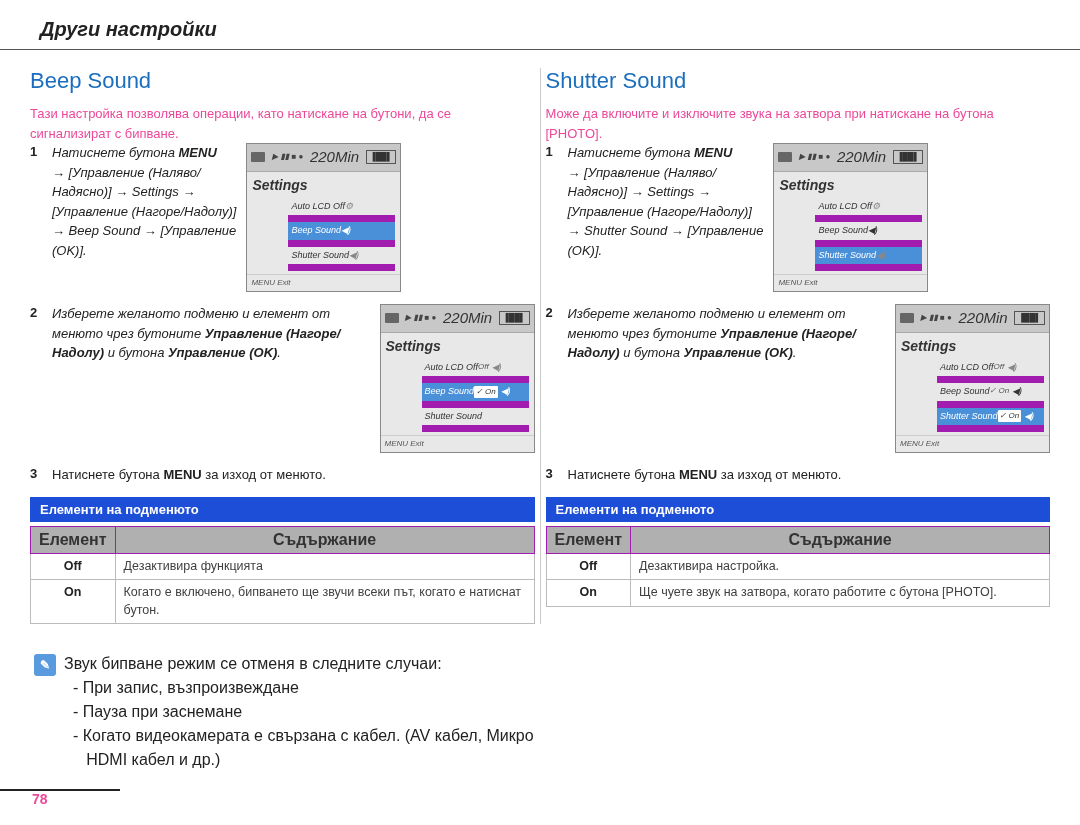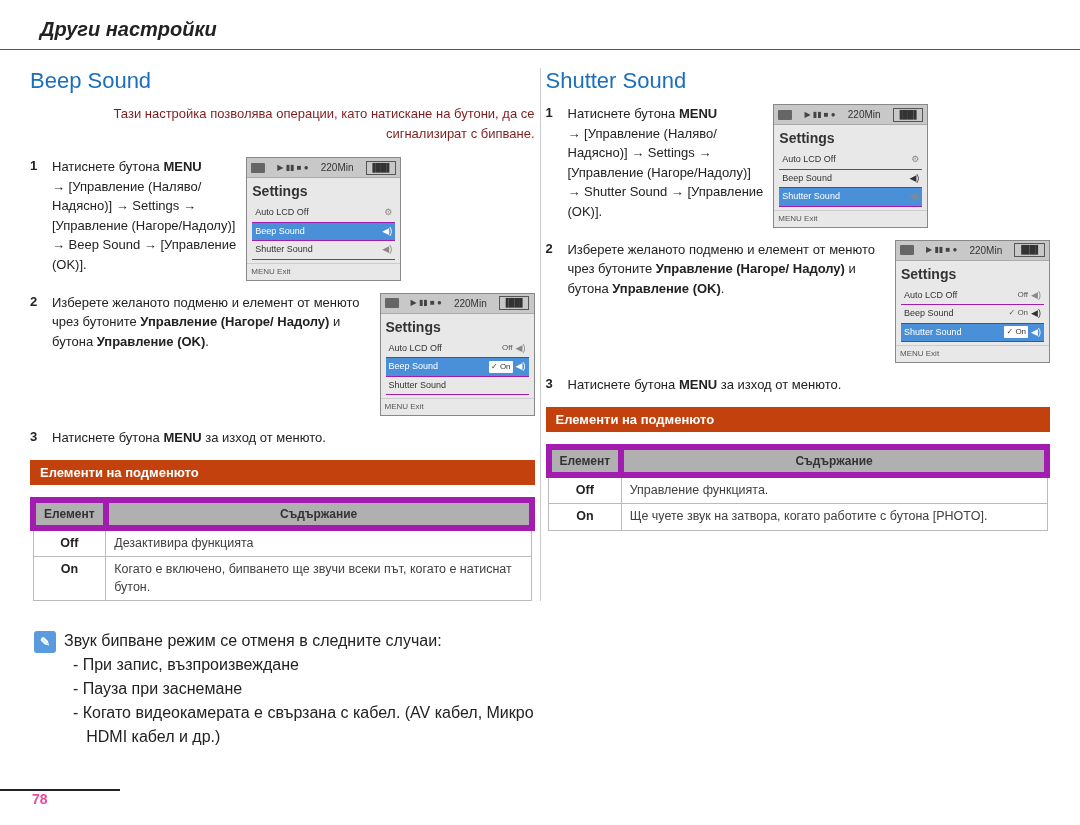--- a/index.html
+++ b/index.html
@@ -41,24 +41,22 @@
     .section-title {
       font-size: 22px;
       color: #1a6ebd;
       font-weight: normal;
       margin-bottom: 10px;
     }
 
     
     .intro-text {
       font-size: 13px;
-      color: #7f1d1d;
-      margin-bottom: 14px;
+      color: #ec4899;
       line-height: 1.5;
-      text-align: right;
     }
 
     
     .steps {
       margin-bottom: 12px;
     }
     .step {
       display: flex;
       gap: 8px;
       margin-bottom: 12px;
@@ -77,20 +75,21 @@
       line-height: 1.5;
       color: #222;
     }
     .step-content b {
       font-weight: bold;
     }
     .step-row {
       display: flex;
       align-items: flex-start;
       gap: 10px;
+      font-style: italic;
     }
 
     
     .camera-screen {
       border: 1.5px solid #888;
       background: #e8e8e8;
       width: 155px;
       min-height: 95px;
       font-size: 10px;
       flex-shrink: 0;
@@ -105,21 +104,21 @@
       border-bottom: 1px solid #aaa;
     }
     .cam-top-bar .cam-icon {
       width: 14px;
       height: 10px;
       background: #666;
       display: inline-block;
       border-radius: 1px;
     }
     .cam-top-bar .cam-time {
-      font-size: 10px;
+      font-size: 15px;
       color: #333;
     }
     .cam-top-bar .cam-batt {
       font-size: 8px;
       color: #333;
       border: 1px solid #555;
       padding: 0 3px;
     }
     .cam-top-bar .cam-controls {
       display: flex;
@@ -132,25 +131,26 @@
     }
     .cam-menu-title {
       font-size: 14px;
       font-weight: bold;
       color: #333;
       margin-bottom: 2px;
     }
     .cam-menu-item {
       display: flex;
       align-items: center;
-      justify-content: space-between;
+      justify-content: flex-start;
       padding: 2px 3px;
       font-size: 9px;
       color: #333;
-      border-bottom: 1px solid #a21caf;
+      border-bottom: 7px solid #a21caf;
+      margin-left: 36px;
     }
     .cam-menu-item.highlighted {
       background: #4a90d9;
       color: #fff;
     }
     .cam-icon-small {
       font-size: 9px;
       color: #888;
     }
     .cam-footer {
@@ -160,40 +160,40 @@
       font-size: 8px;
       color: #555;
       border-top: 1px solid #ccc;
     }
 
     
     .submenu-section {
       margin-top: 10px;
     }
     .submenu-header {
-      background: #c2410c;
+      background: #1d4ed8;
       color: #fff;
       font-size: 13px;
       font-weight: bold;
       padding: 5px 10px;
-      margin-bottom: 12px;
+      margin-bottom: 4px;
     }
     .submenu-table {
       width: 100%;
       border-collapse: collapse;
       font-size: 12.5px;
     }
     .submenu-table thead tr th {
       background: #b0b0b0;
       color: #333;
       text-align: center;
       padding: 4px 8px;
       font-weight: bold;
-      border: 6px solid #a21caf;
-      font-size: 12px;
+      border: 1px solid #a21caf;
+      font-size: 16px;
     }
     .submenu-table tbody tr td {
       border: 1px solid #bbb;
       padding: 4px 8px;
       vertical-align: top;
       color: #404040;
       line-height: 1.4;
     }
     .submenu-table tbody tr td:first-child {
       font-weight: bold;
@@ -383,20 +383,21 @@
           </tr>
         </tbody>
       </table>
     </div>
   </div>
 
   <div class="col-divider"></div>
 
   <div class="column">
     <div class="section-title">Shutter Sound</div>
+    <div class="intro-text">Може да включите и изключите звука на затвора при натискане на бутона [PHOTO].</div>
 
     <div class="steps">
 
       <div class="step">
         <div class="step-number">1</div>
         <div class="step-content">
           <div class="step-row">
             <div>
               Натиснете бутона <b>MENU</b><br>
               → [Управление (Наляво/<br>Надясно)] → Settings →<br>
@@ -495,21 +496,21 @@
       <table class="submenu-table">
         <thead>
           <tr>
             <th>Елемент</th>
             <th>Съдържание</th>
           </tr>
         </thead>
         <tbody>
           <tr>
             <td>Off</td>
-            <td>Управление функцията.</td>
+            <td>Дезактивира настройка.</td>
           </tr>
           <tr>
             <td>On</td>
             <td>Ще чуете звук на затвора, когато работите с бутона [PHOTO].</td>
           </tr>
         </tbody>
       </table>
     </div>
   </div>
 </div>

